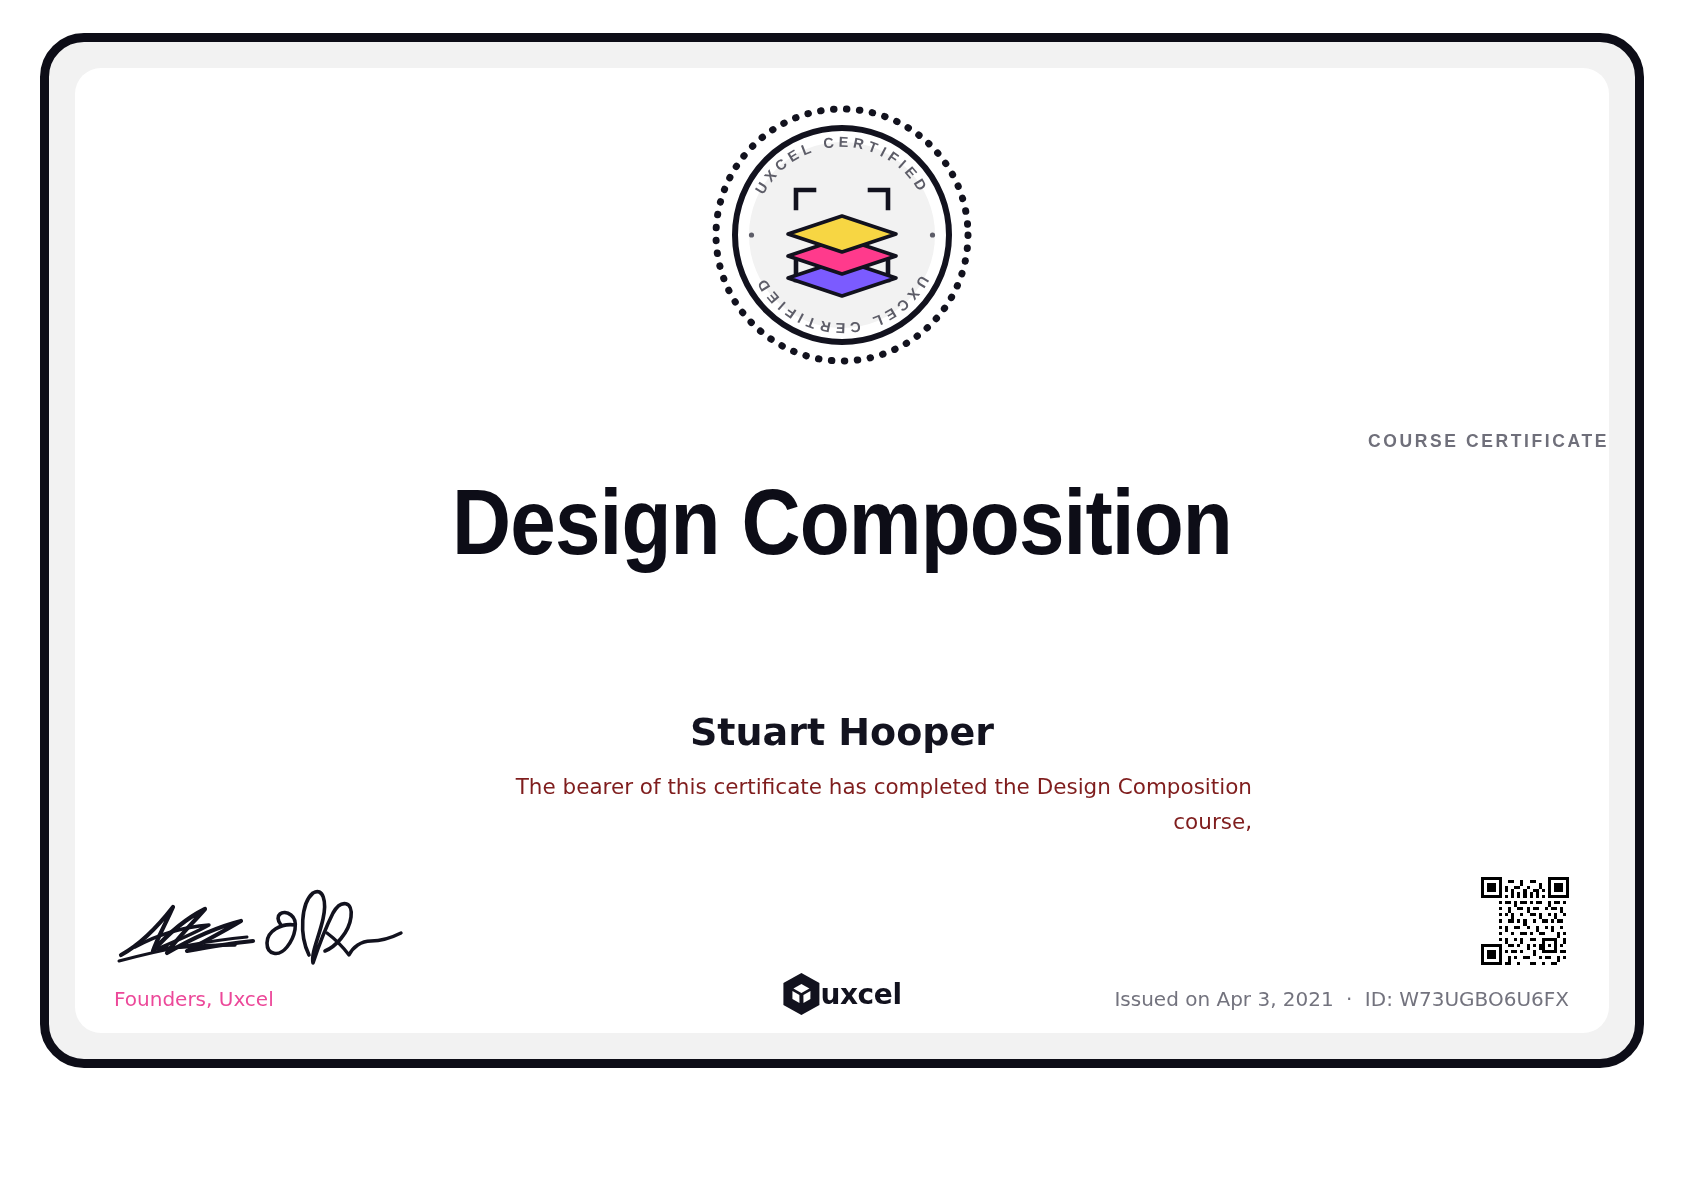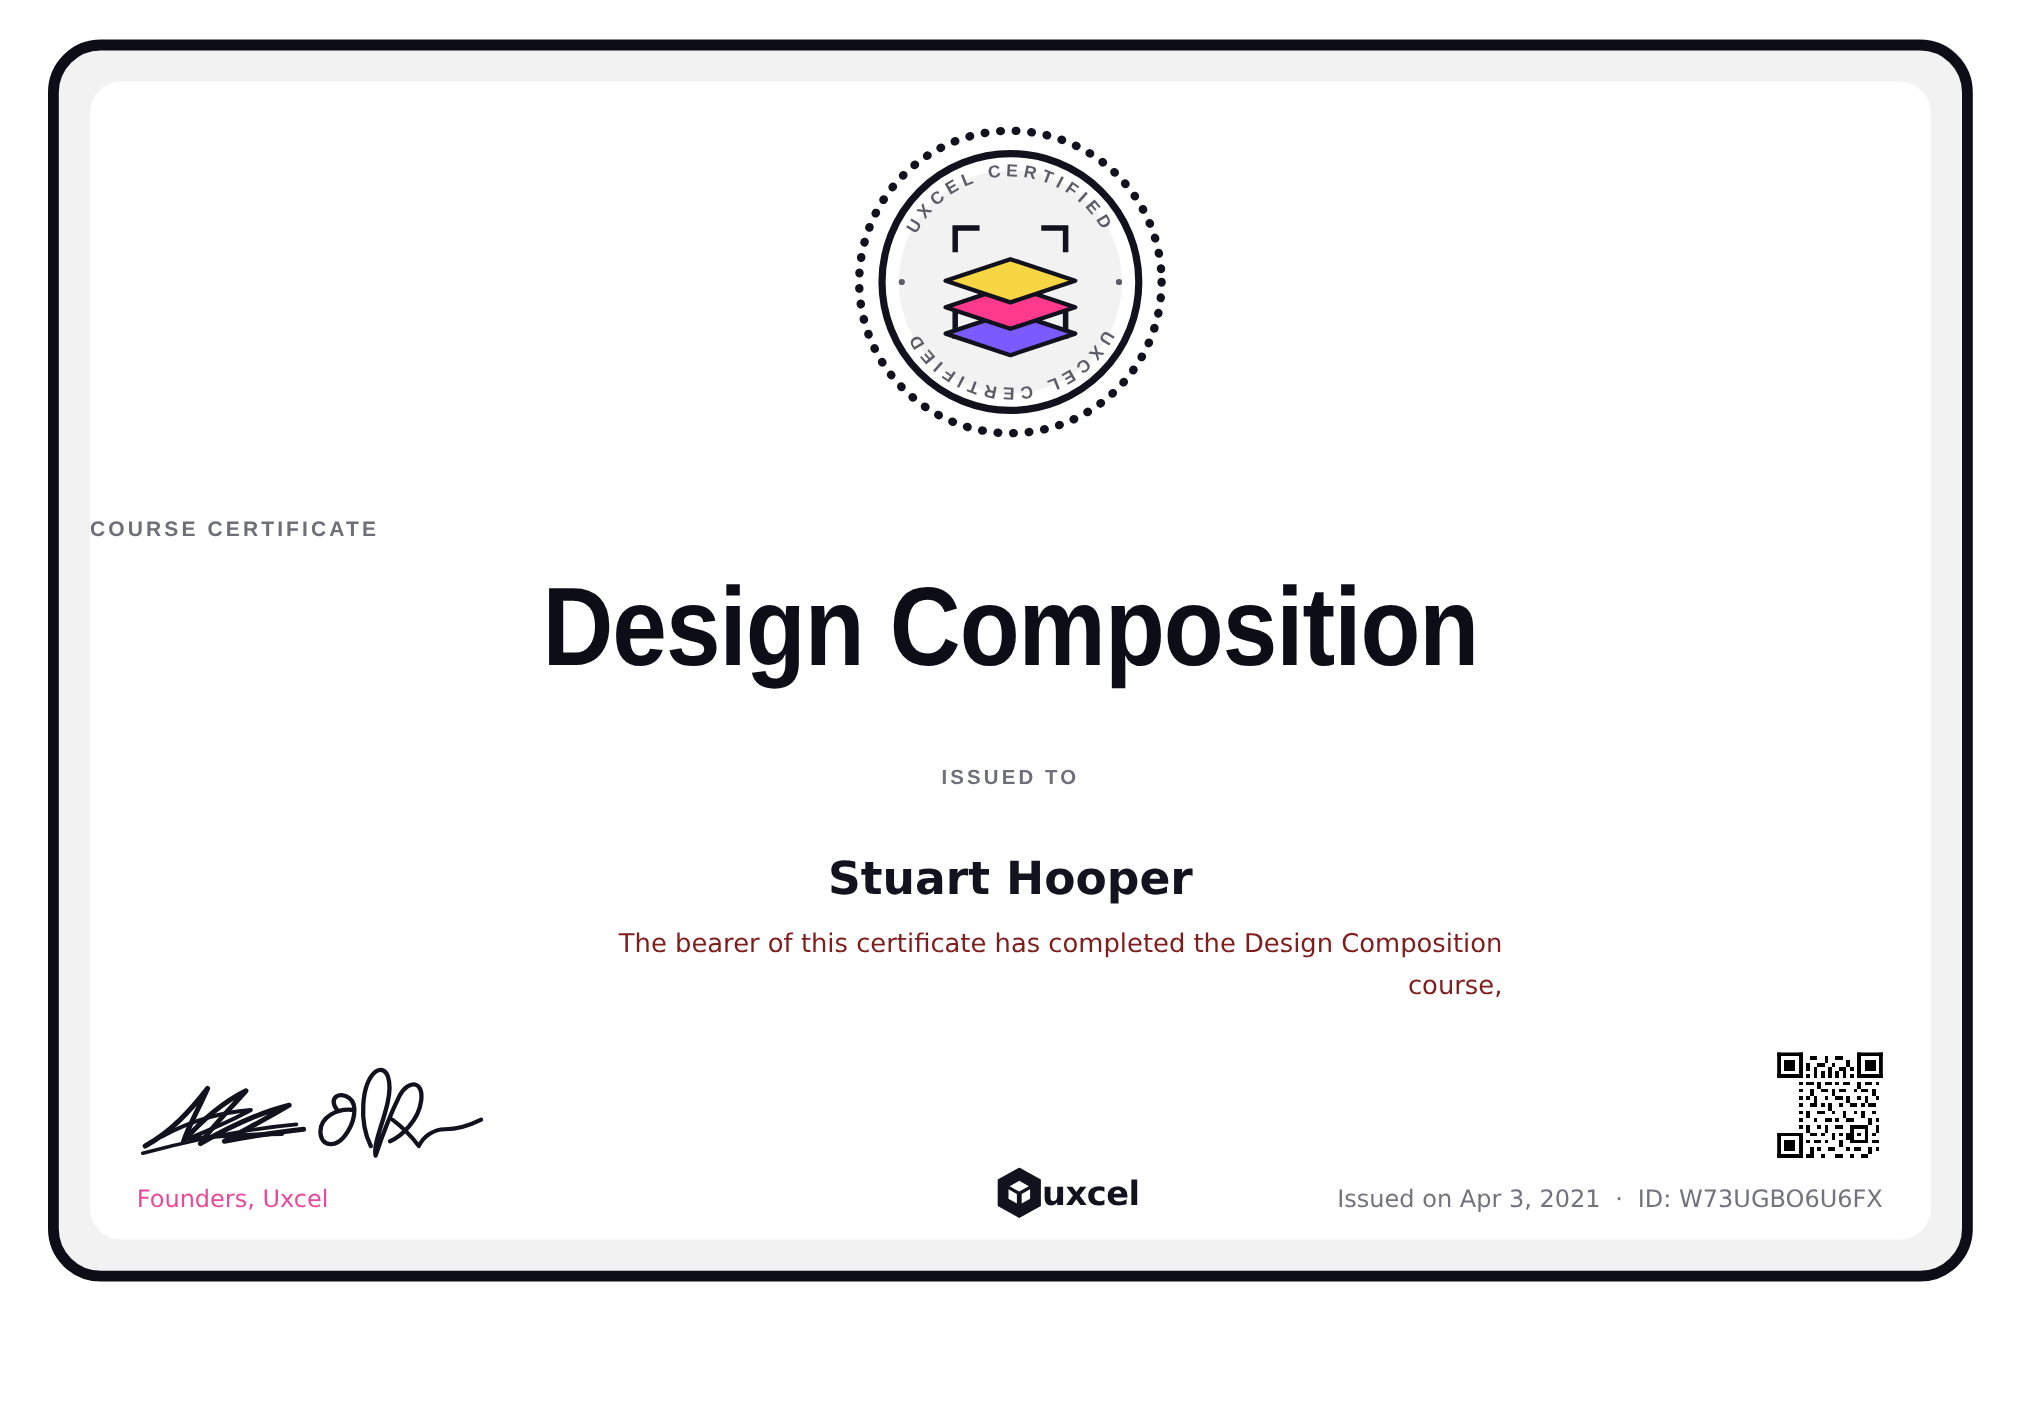--- a/index.html
+++ b/index.html
@@ -41,21 +41,21 @@
     width: 268px;
     height: 268px;
   }
   .badge-svg { display: block; width: 268px; height: 268px; }
 
   
   .course-label {
     position: absolute;
     top: 363px;
     left: 0; right: 0;
-    text-align: left;
+    text-align: right;
     font-size: 17.5px;
     font-weight: 700;
     letter-spacing: 2.6px;
     color: #6f6f7a;
     font-family: "Liberation Sans", sans-serif;
   }
 
   .course-title {
     position: absolute;
     top: 404px;
@@ -128,21 +128,20 @@
     font-family: "DejaVu Sans", sans-serif;
   }
 
   .brand-logo {
     position: absolute;
     left: 50%;
     bottom: 18px;
     transform: translateX(-50%);
     display: flex;
     align-items: center;
-    margin-left: 48px;
   }
   .brand-mark { width: 38px; height: 42px; display: block; }
   .brand-word {
     font-size: 28px;
     font-weight: 700;
     color: #12121e;
     letter-spacing: -0.4px;
     font-family: "DejaVu Sans", sans-serif;
   }
 
@@ -208,21 +207,20 @@
           <polygon points="134,137 188,155 134,173 80,155" fill="#FF3A8C"></polygon>
           <polygon points="134,115 188,133 134,151 80,133" fill="#F7D643"></polygon>
         </g>
       </svg>
     </div>
 
     <div class="course-label">COURSE CERTIFICATE</div>
 
     <h1 class="course-title">Design Composition</h1>
 
-    <div class="issued-label">ISSUED TO</div>
 
     <div class="recipient-name">Stuart Hooper</div>
 
     <p class="description">
       <span class="line">The bearer of this certificate has completed the Design Composition course,</span>
     </p>
 
     <div class="footer">
 
       <div class="signatures">

